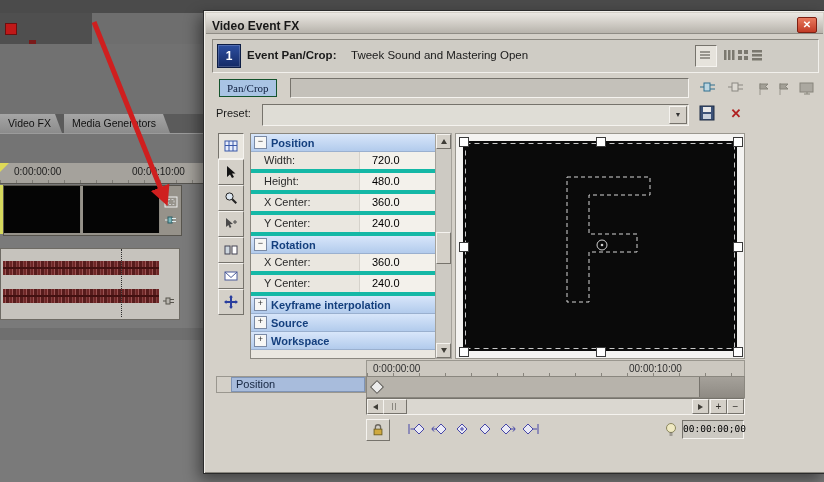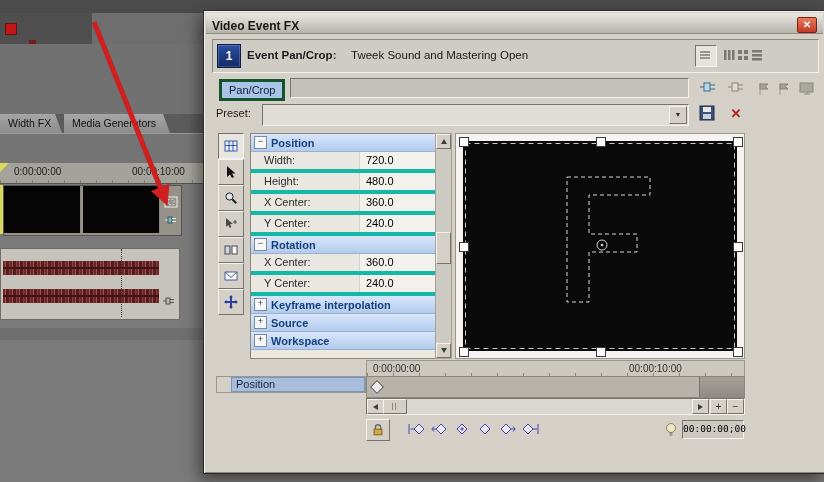--- a/index.html
+++ b/index.html
@@ -53,21 +53,21 @@
   .badge{left:4px;top:4px;width:22px;height:22px;background:linear-gradient(#2d4fa0,#142a66);
          border:1px solid #0c1c44;color:#fff;font-weight:bold;font-size:12px;text-align:center;line-height:22px;
          box-shadow:inset 0 0 0 1px rgba(255,255,255,.18);}
   .fxlabel{left:34px;top:9px;font-weight:bold;font-size:11.5px;text-align:right;}
   .fxname{left:138px;top:9px;font-size:11.5px;}
   .listbtn{left:482px;top:5px;width:20px;height:20px;background:#e6e3dc;
            border:1px solid;border-color:#76736c #f5f3ef #f5f3ef #76736c;}
   .gicon{top:8px;width:14px;height:14px;}
 
   .chainchip{left:15px;top:68px;height:16px;line-height:16px;padding:0 7px;background:#a9c4e4;
-             border:3px solid #14532d;color:#0c1c3c;}
+             border:1px solid #14532d;color:#0c1c3c;font-family:Liberation Serif, serif;}
   .chainbar{left:86px;top:67px;width:397px;height:18px;background:#c4c1ba;
             border:1px solid;border-color:#76736c #f5f3ef #f5f3ef #76736c;}
   .plugbtn{top:66px;width:20px;height:20px;}
   .mutico{top:70px;width:18px;height:16px;opacity:.85;}
 
   .presetlabel{left:12px;top:96px;}
   .combo{left:58px;top:93px;width:425px;height:20px;background:#dfddd6;
          border:1px solid;border-color:#76736c #f5f3ef #f5f3ef #76736c;}
   .combobtn{position:absolute;right:1px;top:1px;width:16px;height:16px;background:#d4d0c8;
             border:1px solid;border-color:#f5f3ef #76736c #76736c #f5f3ef;font-size:7px;line-height:15px;text-align:center;color:#333;}
@@ -82,21 +82,21 @@
   .tool.pressed{background:#e9e6df;border-color:#76736c #f5f3ef #f5f3ef #76736c;}
 
   
   .props{left:46px;top:122px;width:184px;height:224px;background:#eae7e0;border:1px solid #8a877f;overflow:hidden;}
   .sec{height:17px;display:flex;align-items:center;background:linear-gradient(#d8e6fa,#b2cbec);
        border-bottom:1px solid #9ab0cf;font-weight:bold;color:#143f7d;font-size:11px;}
   .box{width:11px;height:11px;background:#f7f7f5;border:1px solid #7a8aa5;font-size:9px;line-height:9px;
        text-align:center;color:#333;margin:0 4px 0 3px;font-weight:normal;}
   .prow{height:17px;display:flex;border-bottom:4px solid #14b8a6;background:#eae7e0;line-height:16px;}
   .pl{width:95px;padding-left:13px;color:#2a2a2a;}
-  .pv{flex:1;background:#f3f1eb;border-left:1px solid #d5d2cb;padding-left:6px;color:#000;}
+  .pv{flex:1;background:#f3f1eb;border-left:1px solid #d5d2cb;padding-left:12px;color:#000;}
 
   
   .vscroll{left:231px;top:122px;width:15px;height:224px;background:#cdcac3;border:1px solid #a5a29b;}
   .sbtn{position:absolute;left:0;width:13px;height:13px;background:#d4d0c8;
         border:1px solid;border-color:#f5f3ef #76736c #76736c #f5f3ef;display:flex;align-items:center;justify-content:center;}
   .tri-up{width:0;height:0;border-left:3.5px solid transparent;border-right:3.5px solid transparent;border-bottom:5px solid #3f3d37;}
   .tri-dn{width:0;height:0;border-left:3.5px solid transparent;border-right:3.5px solid transparent;border-top:5px solid #3f3d37;}
   .tri-lf{width:0;height:0;border-top:3.5px solid transparent;border-bottom:3.5px solid transparent;border-right:5px solid #3f3d37;}
   .tri-rt{width:0;height:0;border-top:3.5px solid transparent;border-bottom:3.5px solid transparent;border-left:5px solid #3f3d37;}
   .vthumbbar{position:absolute;left:0;top:98px;width:13px;height:30px;background:#d4d0c8;
@@ -145,21 +145,21 @@
 
 <div class="stage">
 
   <div class="abs bg-topstrip"></div>
   <div class="abs bg-toppanel"></div>
   <div class="abs bg-darkblock"></div>
   <div class="abs bg-redsq"></div>
   <div class="abs bg-redsq2"></div>
   <div class="abs bg-mid"></div>
   <div class="abs bg-tabrow"></div>
-  <div class="abs bgtab" style="left:0;width:46px;"><span>Width FX</span></div>
+  <div class="abs bgtab" style="left:0;width:46px;"><span>Video FX</span></div>
   <div class="abs bgtab" style="left:64px;width:90px;"><span>Media Generators</span></div>
   <div class="abs bg-undertab"></div>
 
   <div class="abs bg-ruler">
     <span class="brt" style="left:14px;">0:00:00:00</span>
     <span class="brt" style="left:132px;">00:00:10:00</span>
   </div>
   <div class="abs ymark"></div>
 
   <div class="abs ystrip"></div>

